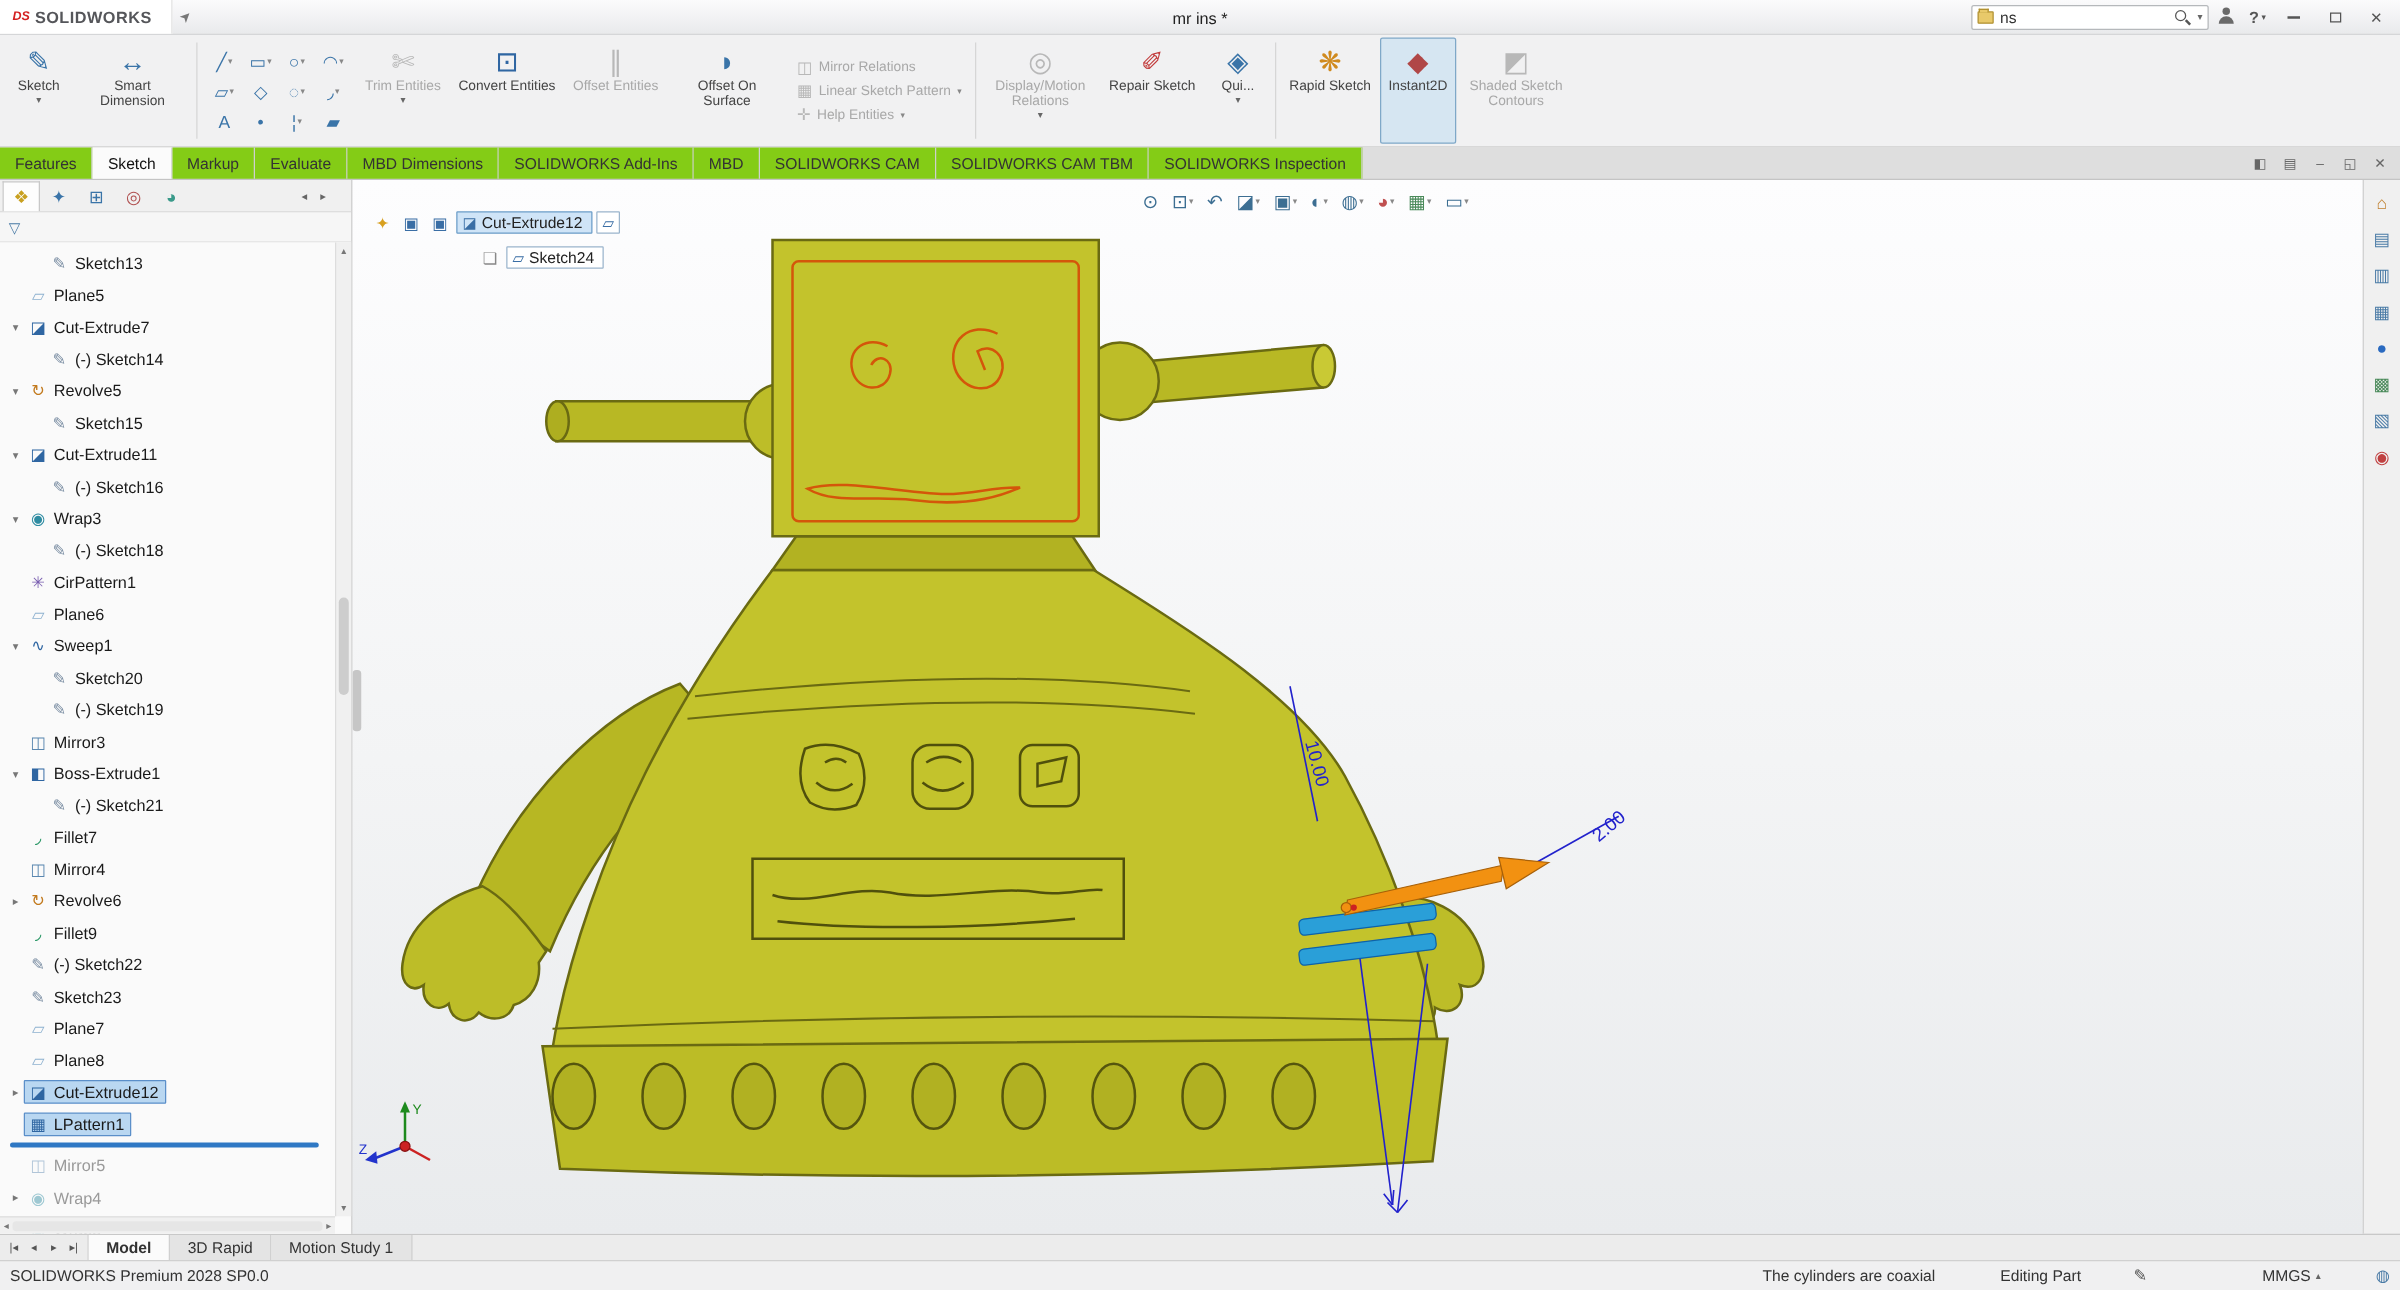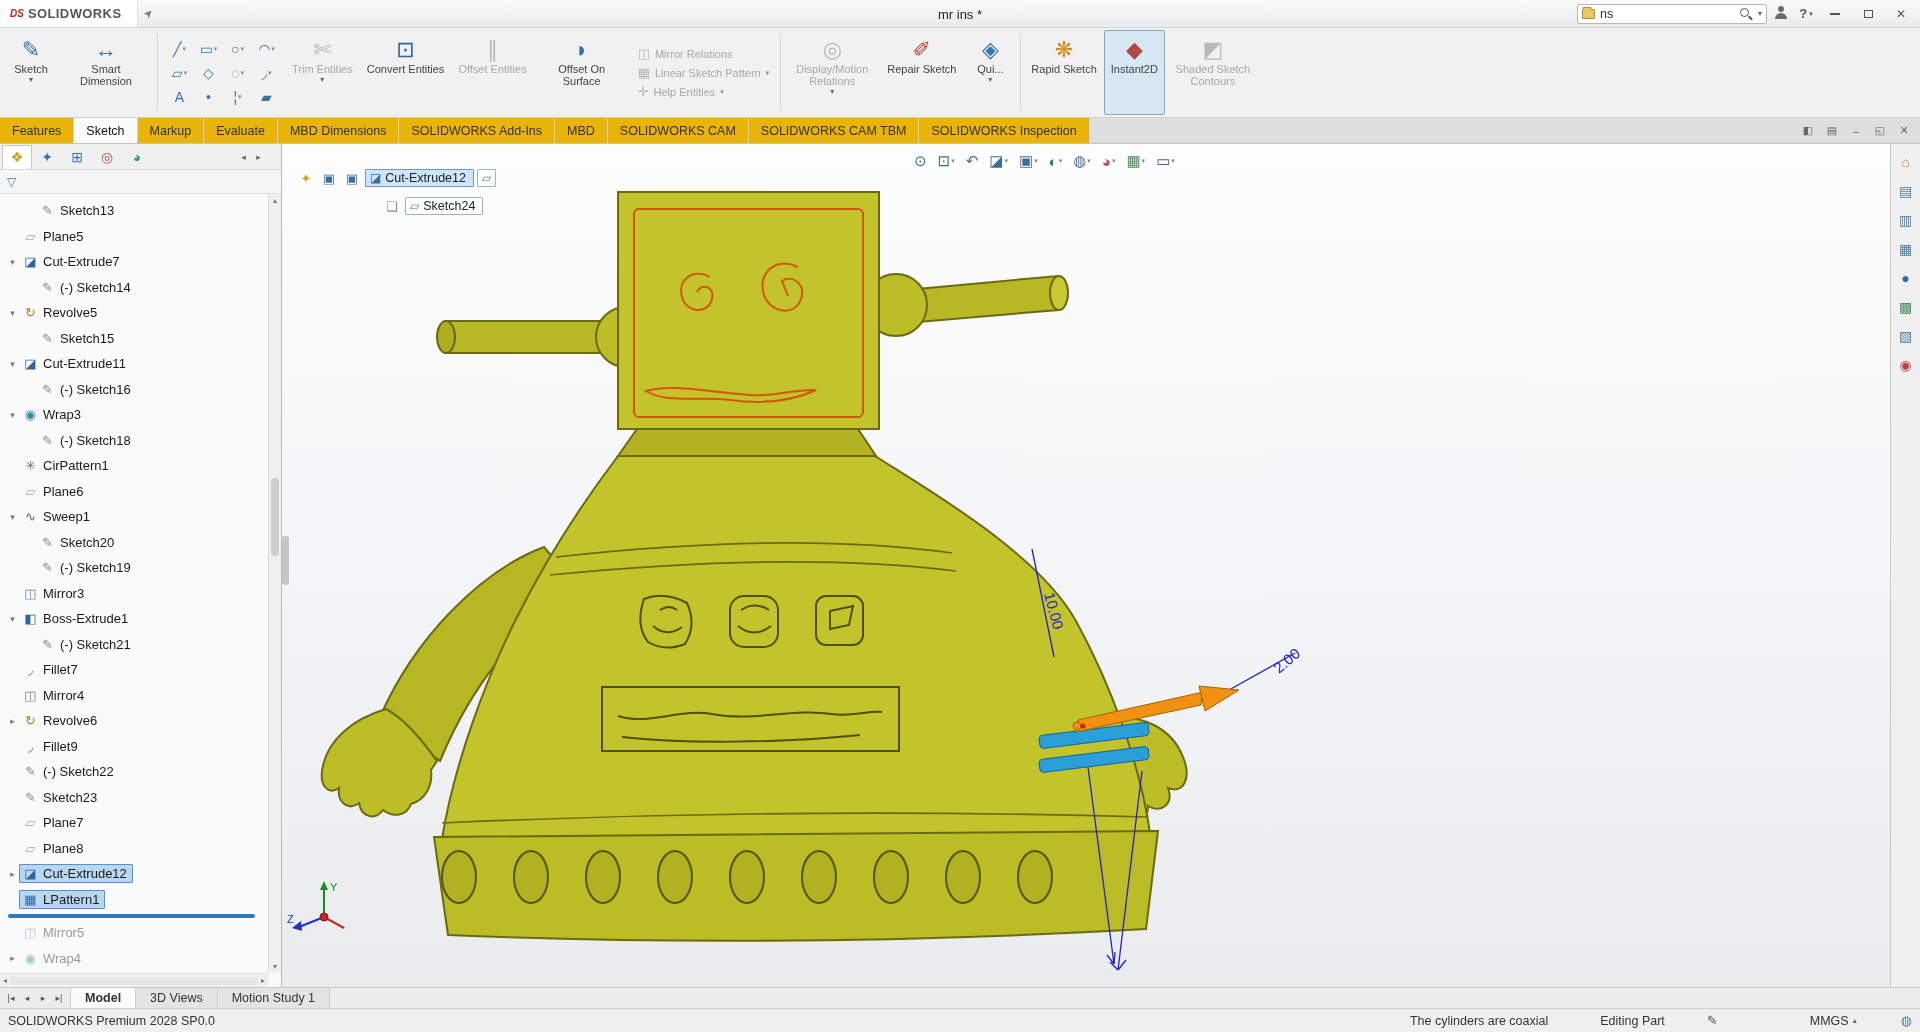--- a/index.html
+++ b/index.html
@@ -54,21 +54,21 @@
   .mini-caret{font-size:7px;color:#888;}
   .rib-stack{display:flex;flex-direction:column;justify-content:center;gap:4px;padding:0 8px;}
   .stack-row{display:flex;align-items:center;gap:5px;font-size:11px;color:#444;white-space:nowrap;}
   .stack-row.disabled{color:#a8a8a8;}
   .stack-icon{font-size:13px;color:#3a74a8;}
   .stack-row.disabled .stack-icon{color:#b8b8b8;}
 
   
   .tabrow{height:26px;background:#dedede;border-bottom:1px solid #c4c4c4;display:flex;align-items:stretch;flex:none;}
   .tabs{display:flex;align-items:stretch;}
-  .rtab{display:flex;align-items:center;padding:0 12px;border-right:1px solid #cfcfcf;background:#eab308;font-size:12.5px;color:#333;}
+  .rtab{display:flex;align-items:center;padding:0 12px;border-right:1px solid #cfcfcf;background:#84cc16;font-size:12.5px;color:#333;}
   .rtab.active{background:#fbfbfb;color:#111;}
   .tabrow-right{margin-left:auto;display:flex;align-items:center;gap:4px;padding-right:6px;}
   .dwc{width:20px;height:18px;display:flex;align-items:center;justify-content:center;font-size:11px;color:#666;}
 
   
   .main{flex:1;display:flex;min-height:0;}
 
   
   .left-panel{width:282px;flex:none;background:#fafafa;border-right:1px solid #b8b8b8;display:flex;flex-direction:column;position:relative;}
   .panel-tabs{height:26px;display:flex;align-items:center;background:#f0f0f0;border-bottom:1px solid #d8d8d8;padding-left:2px;flex:none;}
@@ -793,21 +793,21 @@
 
   <div class="bottomrow" data-name="document-tab-bar">
     <div class="navbtns" data-name="tab-scroll-buttons">
         <span class="navbtn" data-name="tab-scroll-first-button">|◂</span>
         <span class="navbtn" data-name="tab-scroll-prev-button">◂</span>
         <span class="navbtn" data-name="tab-scroll-next-button">▸</span>
         <span class="navbtn" data-name="tab-scroll-last-button">▸|</span>
       </div>
     <div class="btabs" data-name="document-tabs">
         <div class="btab active" data-name="doc-tab-model">Model</div>
-        <div class="btab" data-name="doc-tab-3d-views">3D Views</div>
+        <div class="btab" data-name="doc-tab-3d-views">3D Rapid</div>
         <div class="btab" data-name="doc-tab-motion-study-1">Motion Study 1</div>
       </div>
   </div>
 
   <div class="statusbar" data-name="status-bar">
     <span data-name="status-version">SOLIDWORKS Premium 2028 SP0.0</span>
     <span class="sb-msg" data-name="status-message">The cylinders are coaxial</span>
     <span class="sb-mode" data-name="status-editing-mode">Editing Part</span>
     <span class="sb-pencil" data-name="edit-sketch-icon">✎</span>
     <span class="sb-units" data-name="units-selector">

